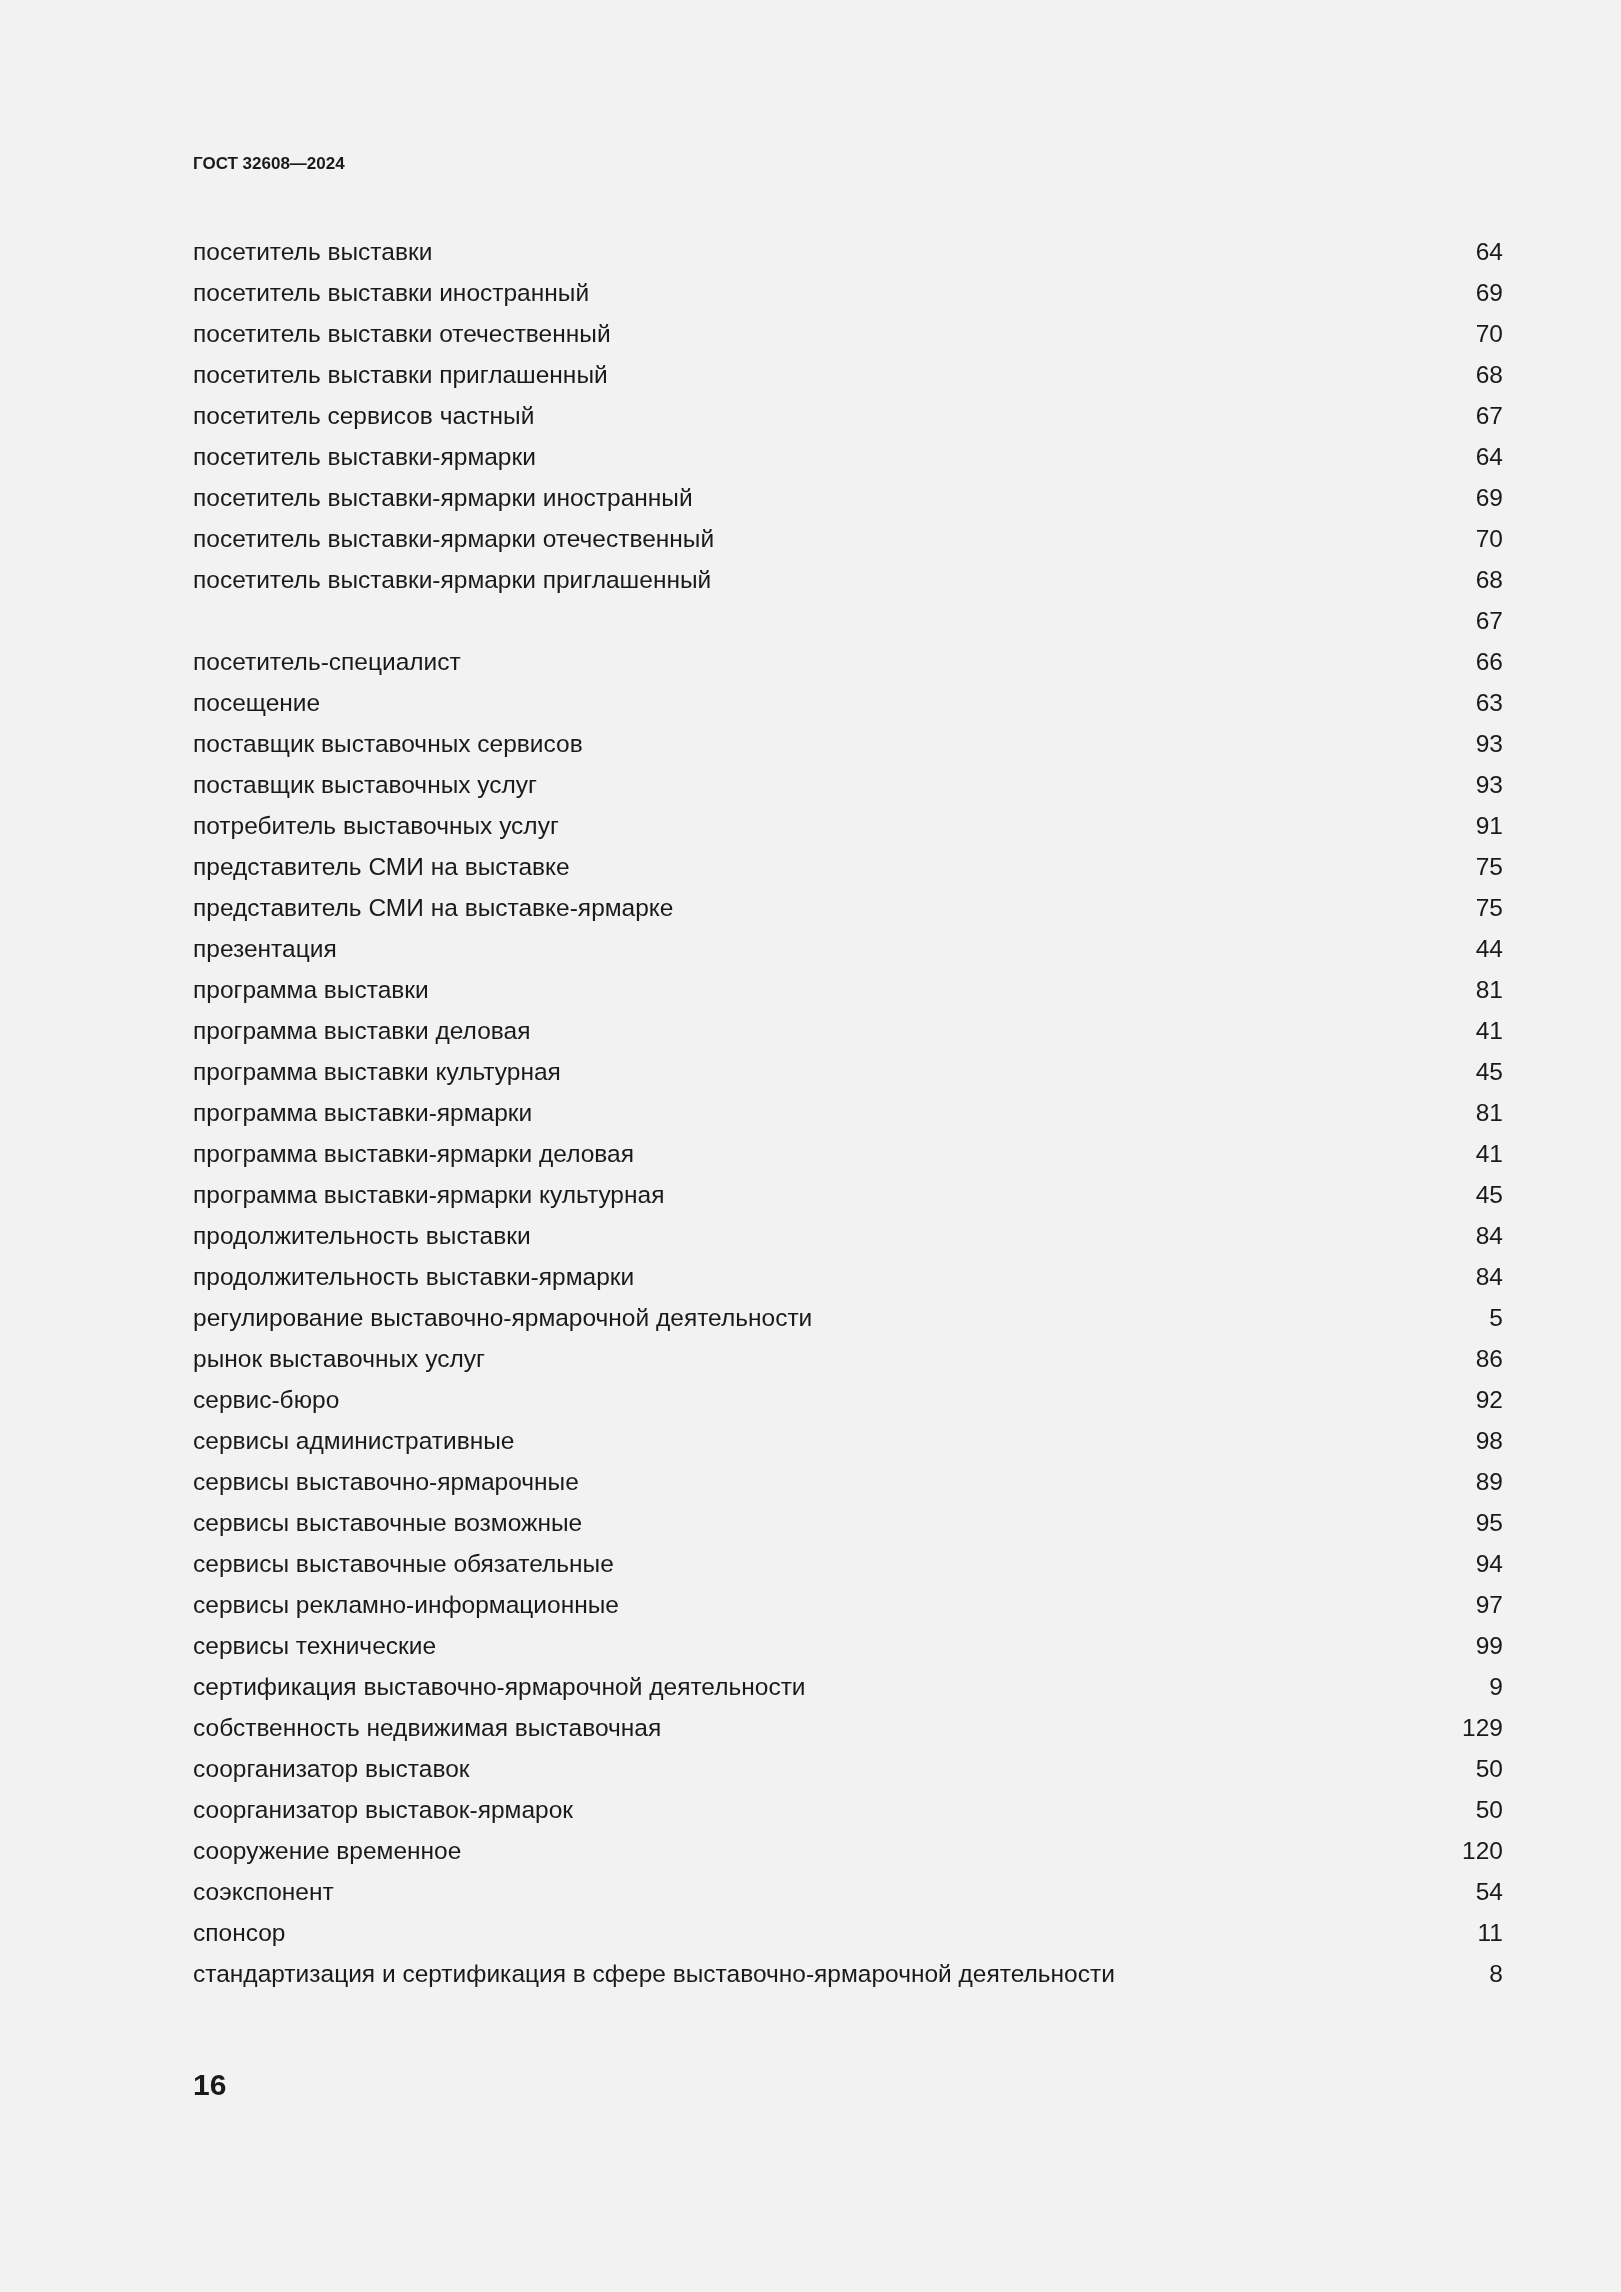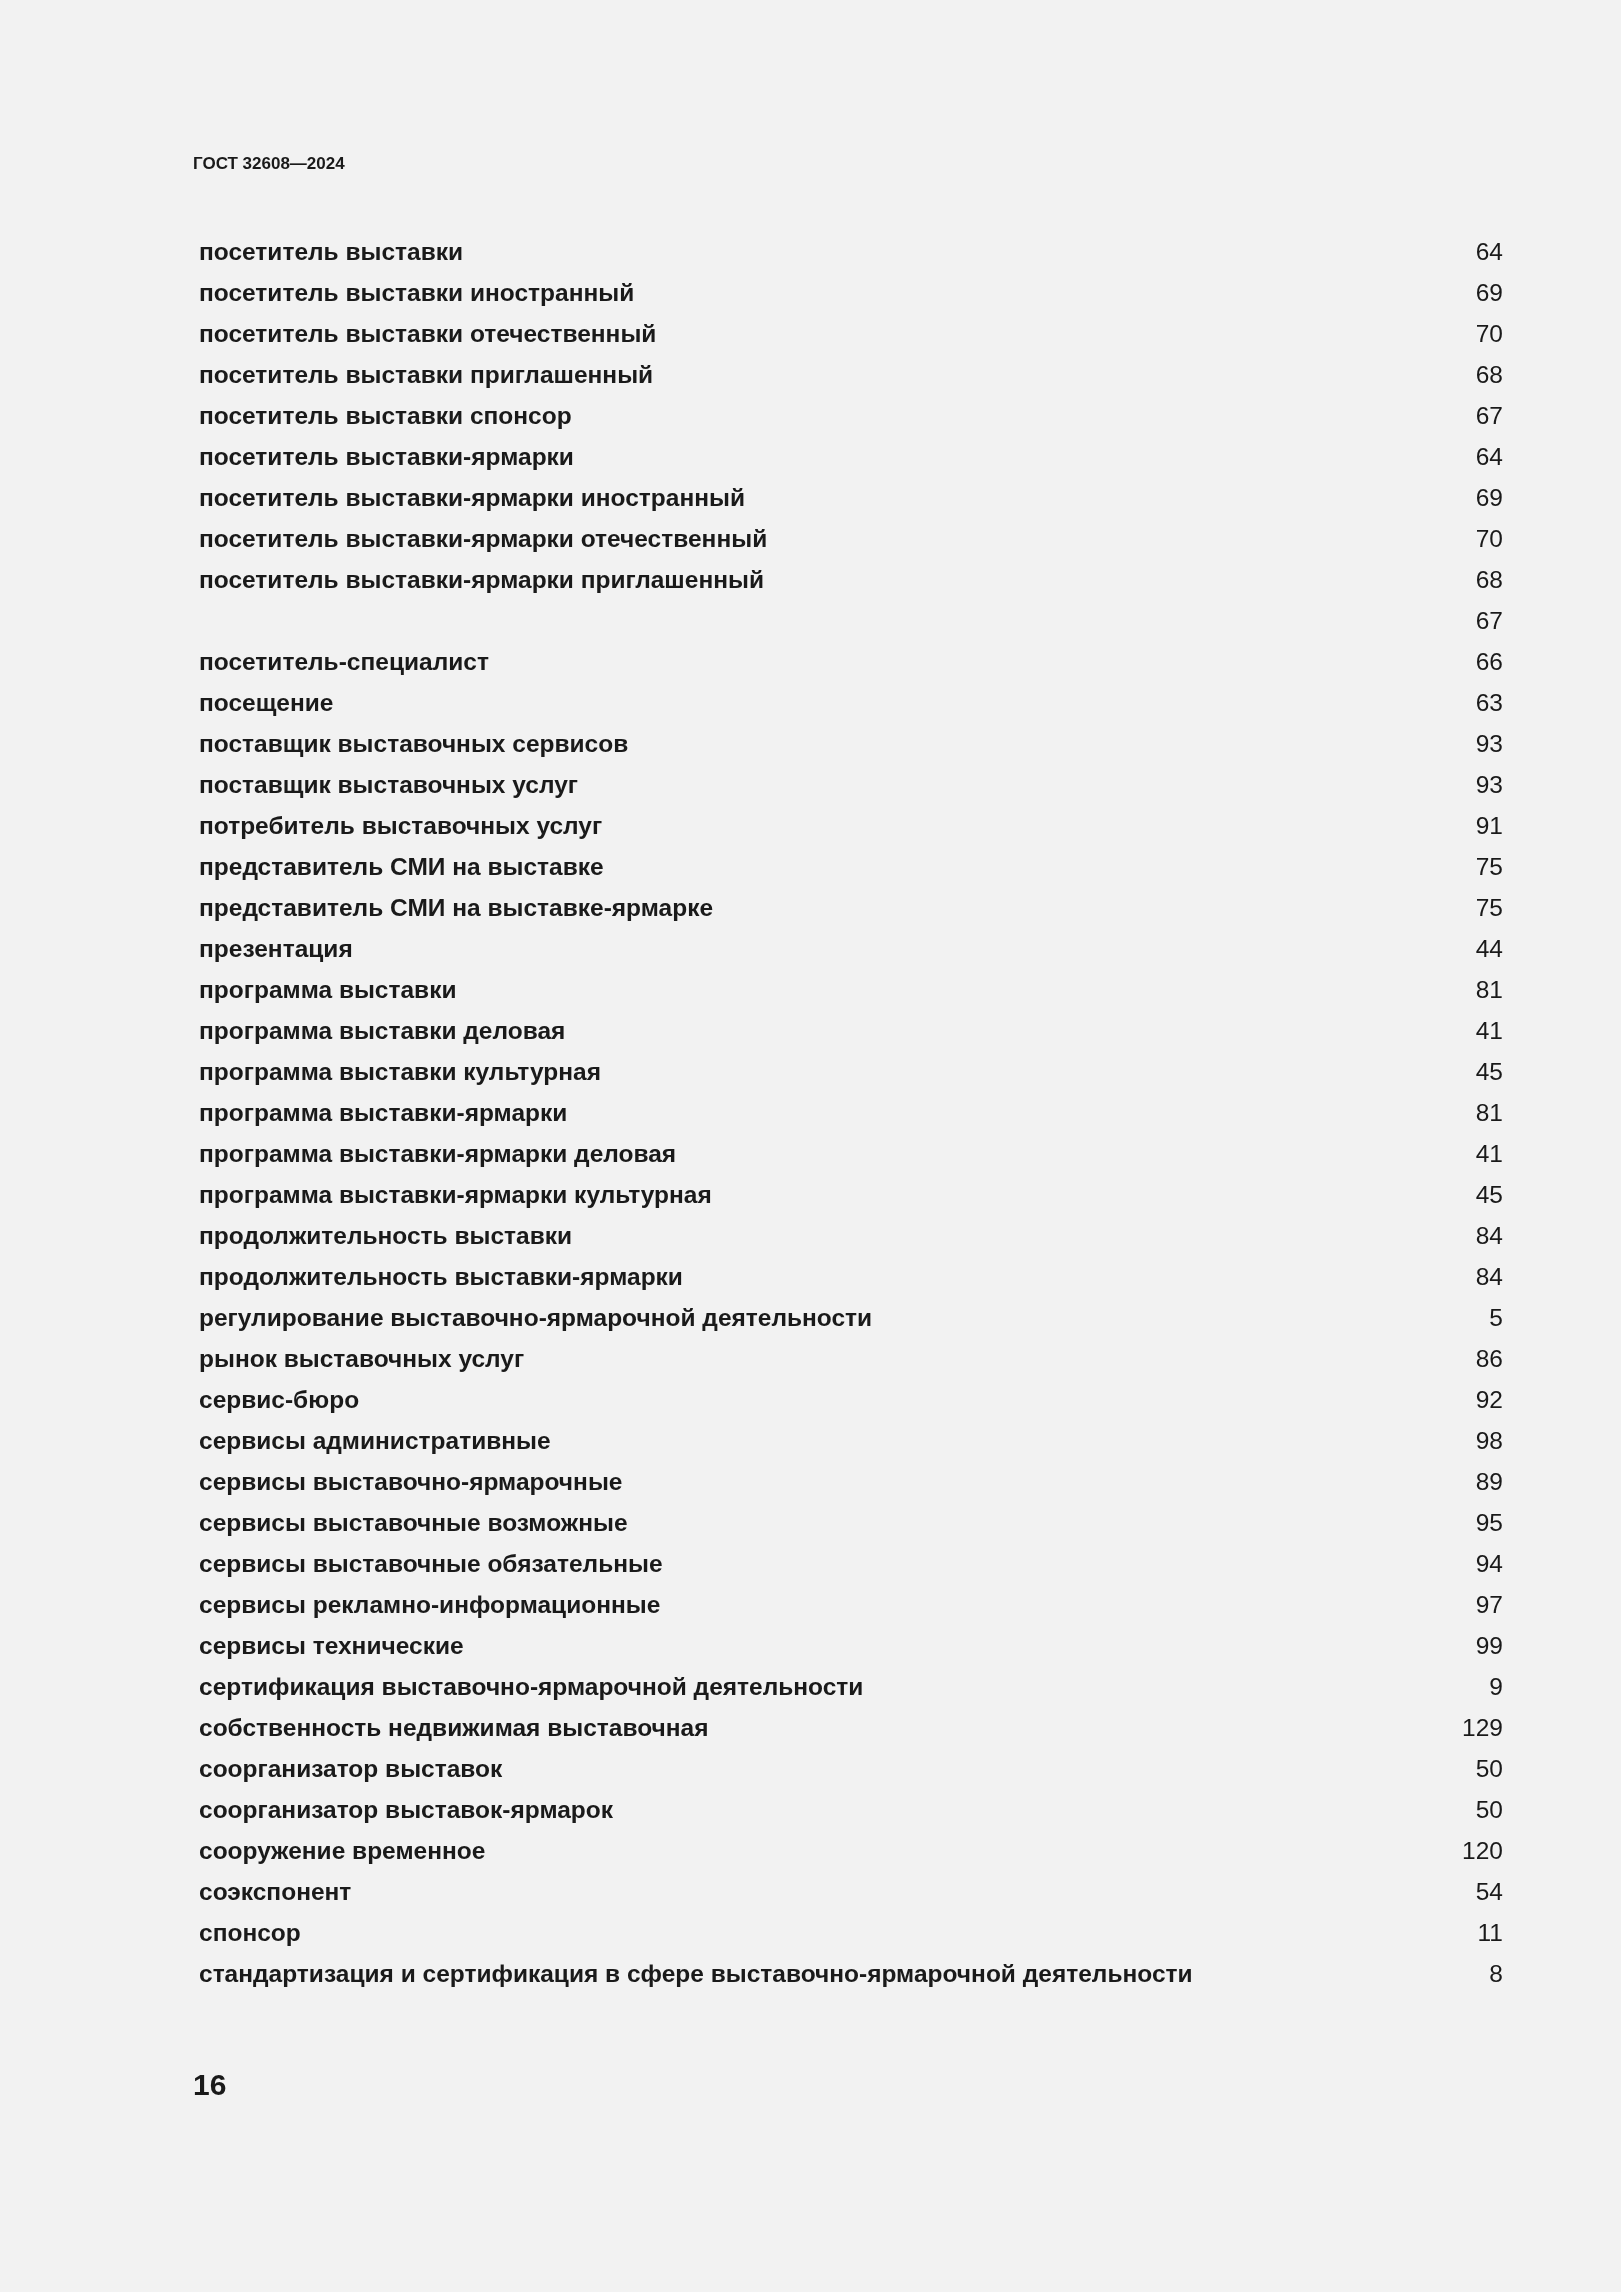--- a/index.html
+++ b/index.html
@@ -31,23 +31,23 @@
       width: 1310px;
     }
     .index-row {
       position: relative;
       height: 41px;
       line-height: 31px;
       font-size: 24.5px;
     }
     .index-term {
       position: absolute;
-      left: 6px;
+      left: 0;
       top: 0;
-      font-weight: bold;
+      font-weight: normal;
       white-space: nowrap;
     }
     .index-page {
       position: absolute;
       right: 0;
       top: 0;
       font-weight: normal;
       white-space: nowrap;
       text-align: right;
     }
@@ -76,21 +76,21 @@
     </div>
     <div class="index-row">
       <span class="index-term">посетитель выставки отечественный</span>
       <span class="index-page">70</span>
     </div>
     <div class="index-row">
       <span class="index-term">посетитель выставки приглашенный</span>
       <span class="index-page">68</span>
     </div>
     <div class="index-row">
-      <span class="index-term">посетитель выставки спонсор</span>
+      <span class="index-term">посетитель сервисов частный</span>
       <span class="index-page">67</span>
     </div>
     <div class="index-row">
       <span class="index-term">посетитель выставки-ярмарки</span>
       <span class="index-page">64</span>
     </div>
     <div class="index-row">
       <span class="index-term">посетитель выставки-ярмарки иностранный</span>
       <span class="index-page">69</span>
     </div>

